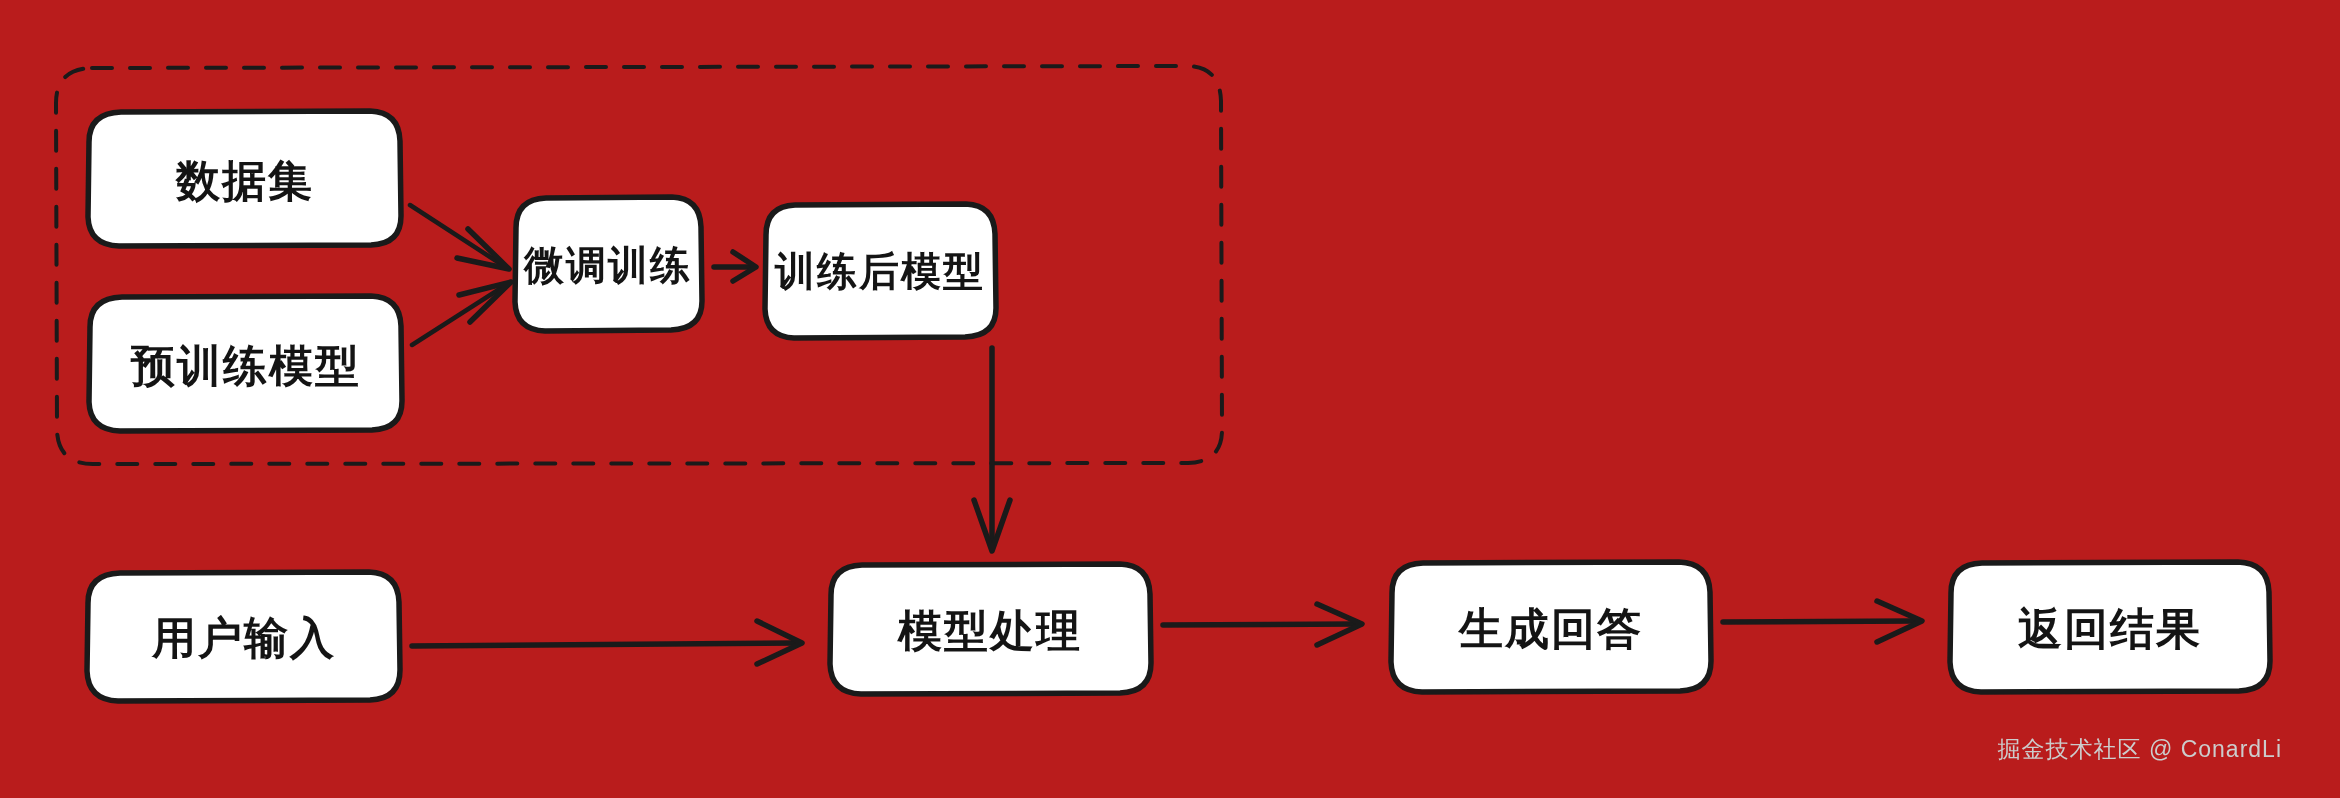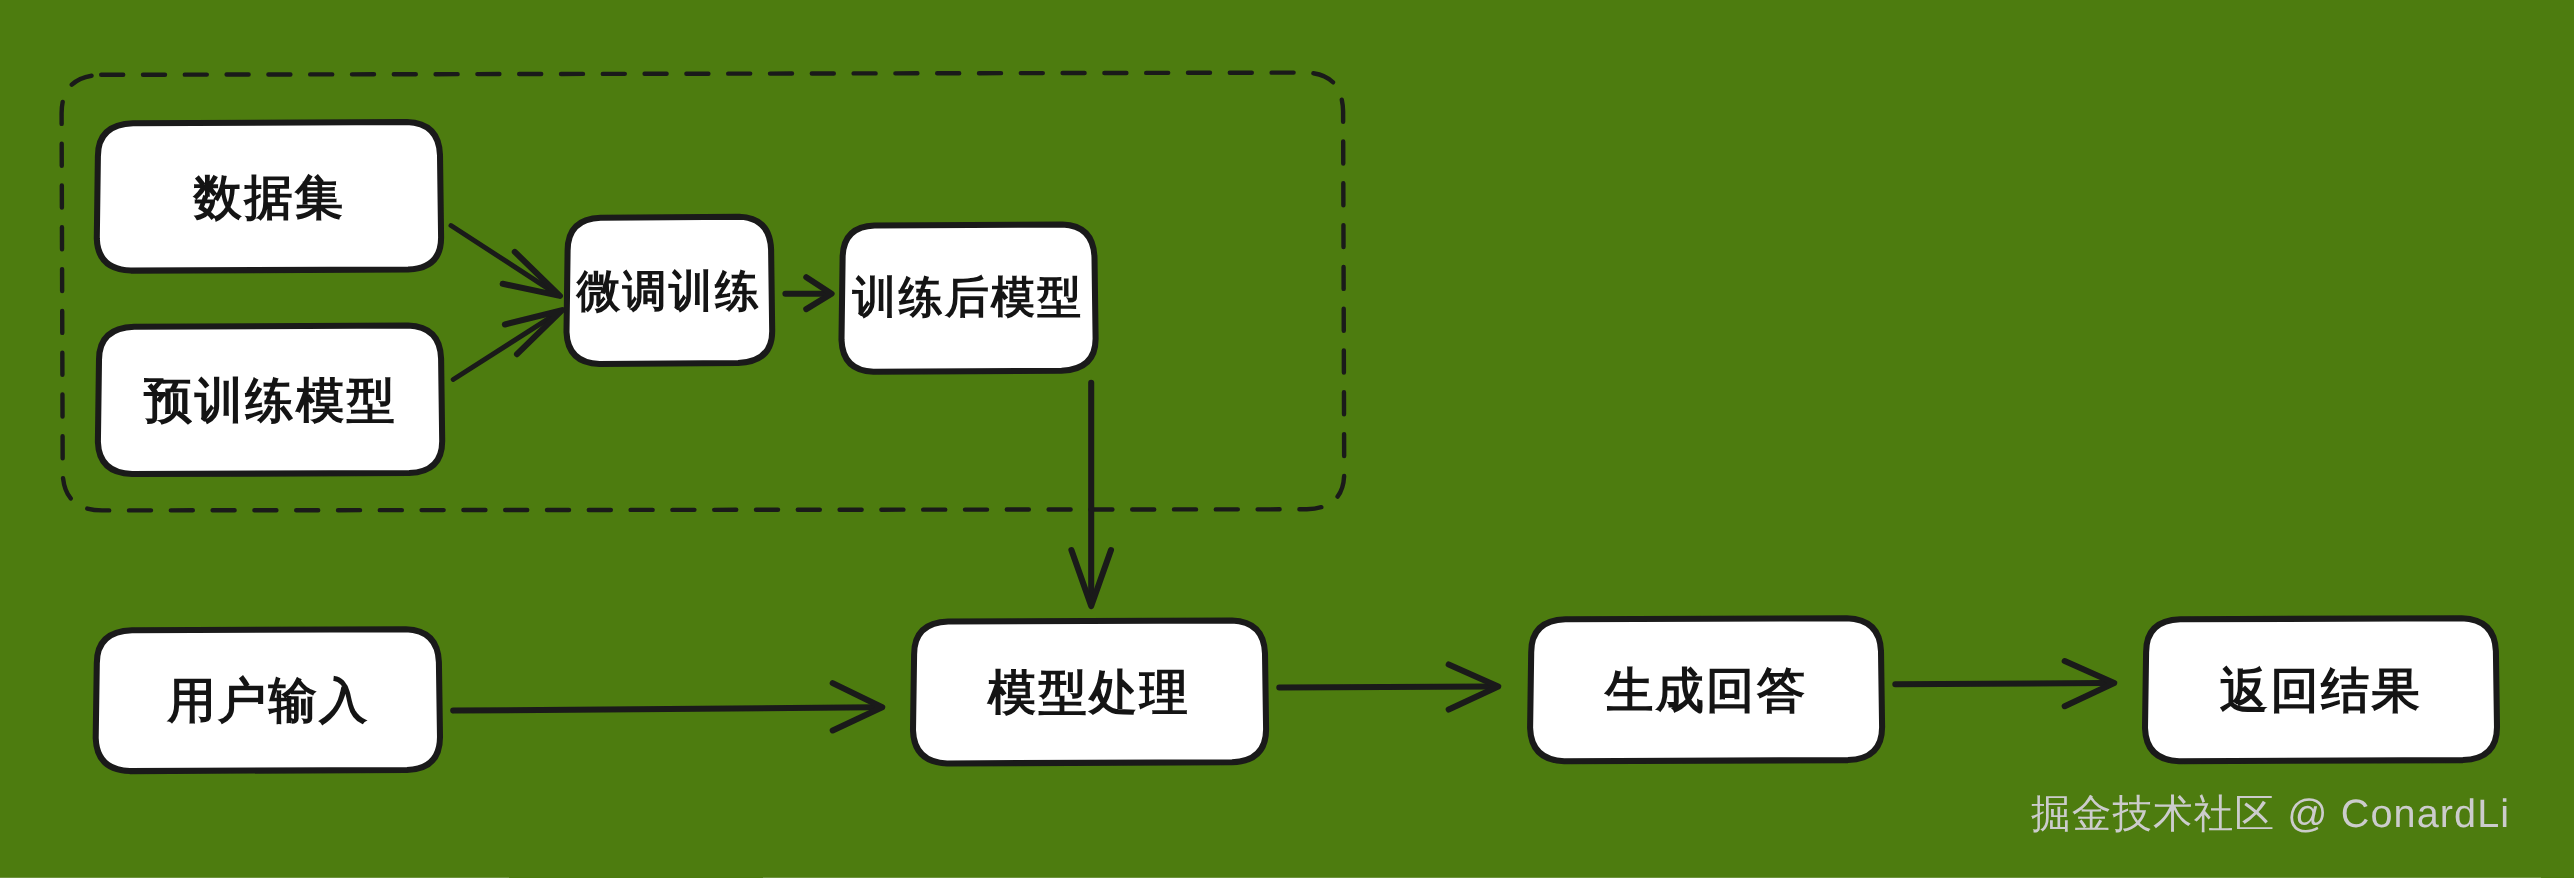--- a/index.html
+++ b/index.html
@@ -11,21 +11,21 @@
   body {
     width: 2340px;
     height: 798px;
     overflow: hidden;
     font-family: "Liberation Sans", "DejaVu Sans", sans-serif;
   }
   #diagram-root {
     position: relative;
     width: 2340px;
     height: 798px;
-    background: #4d7c0f;
+    background: #b91c1c;
   }
   svg#flow-svg {
     position: absolute;
     top: 0;
     left: 0;
     width: 2340px;
     height: 798px;
     display: block;
   }
   .node-box-shape {
@@ -74,21 +74,21 @@
     letter-spacing: 2px;
   }
   .node-label-sm {
     font-size: 40px;
   }
   .watermark-text {
     position: absolute;
     right: 58px;
     bottom: 33px;
     font-family: "Liberation Sans", "DejaVu Sans", sans-serif;
-    font-size: 36px;
+    font-size: 23px;
     color: #cccccc;
     letter-spacing: 1px;
     white-space: nowrap;
     user-select: none;
   }
 </style>
 </head>
 <body>
 
 <div id="diagram-root">

